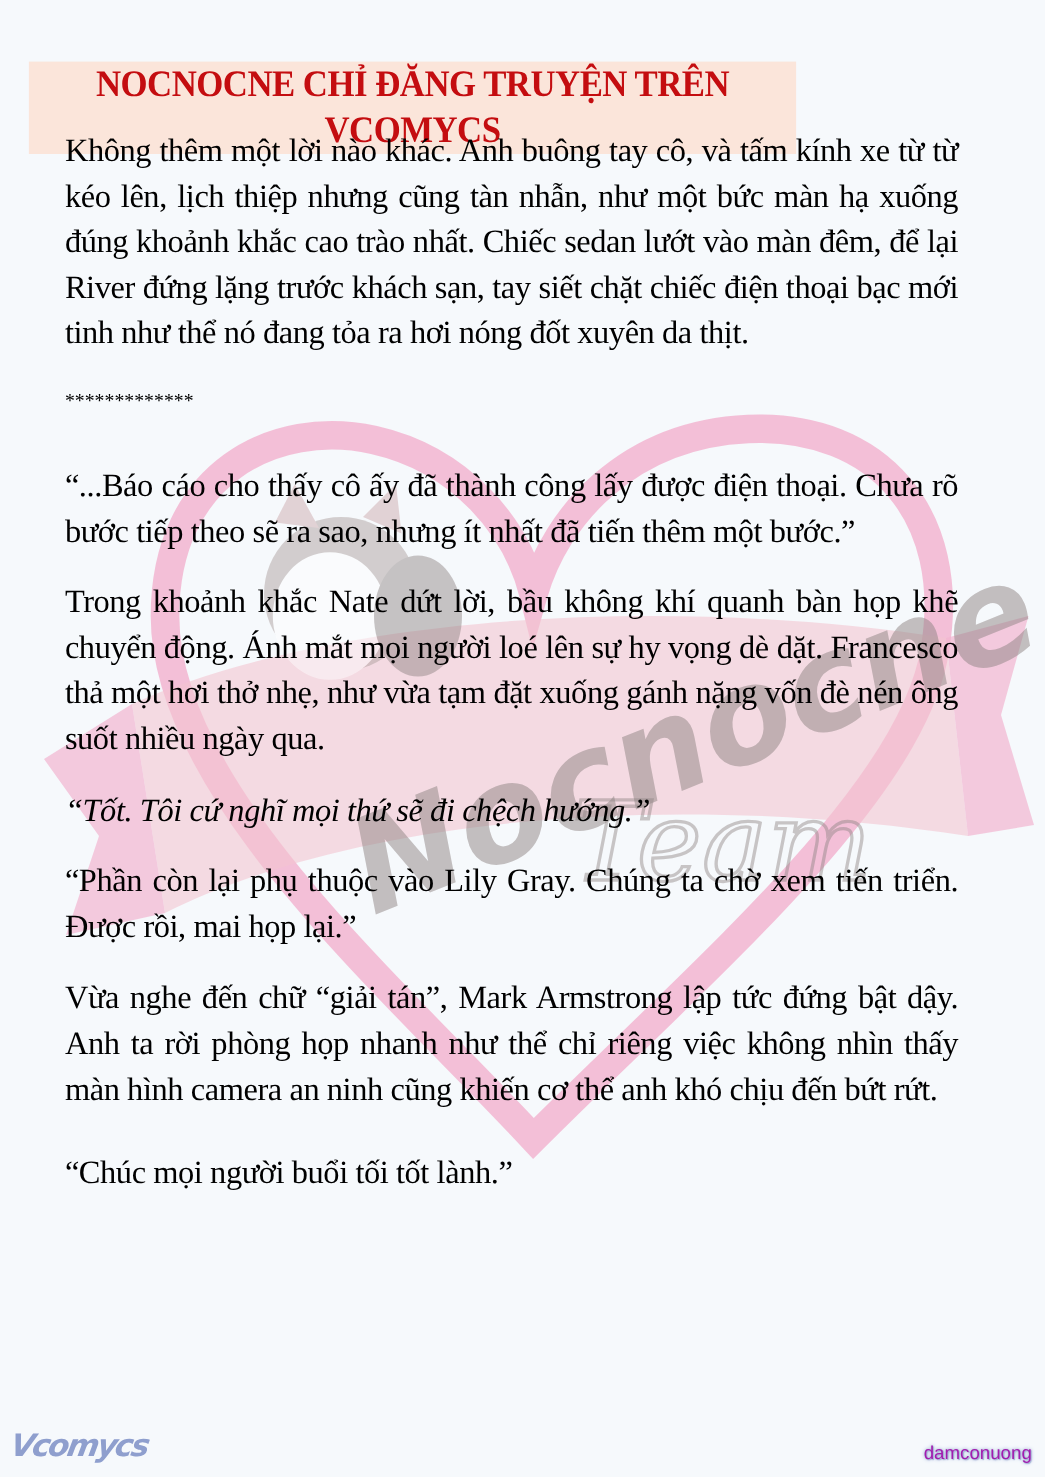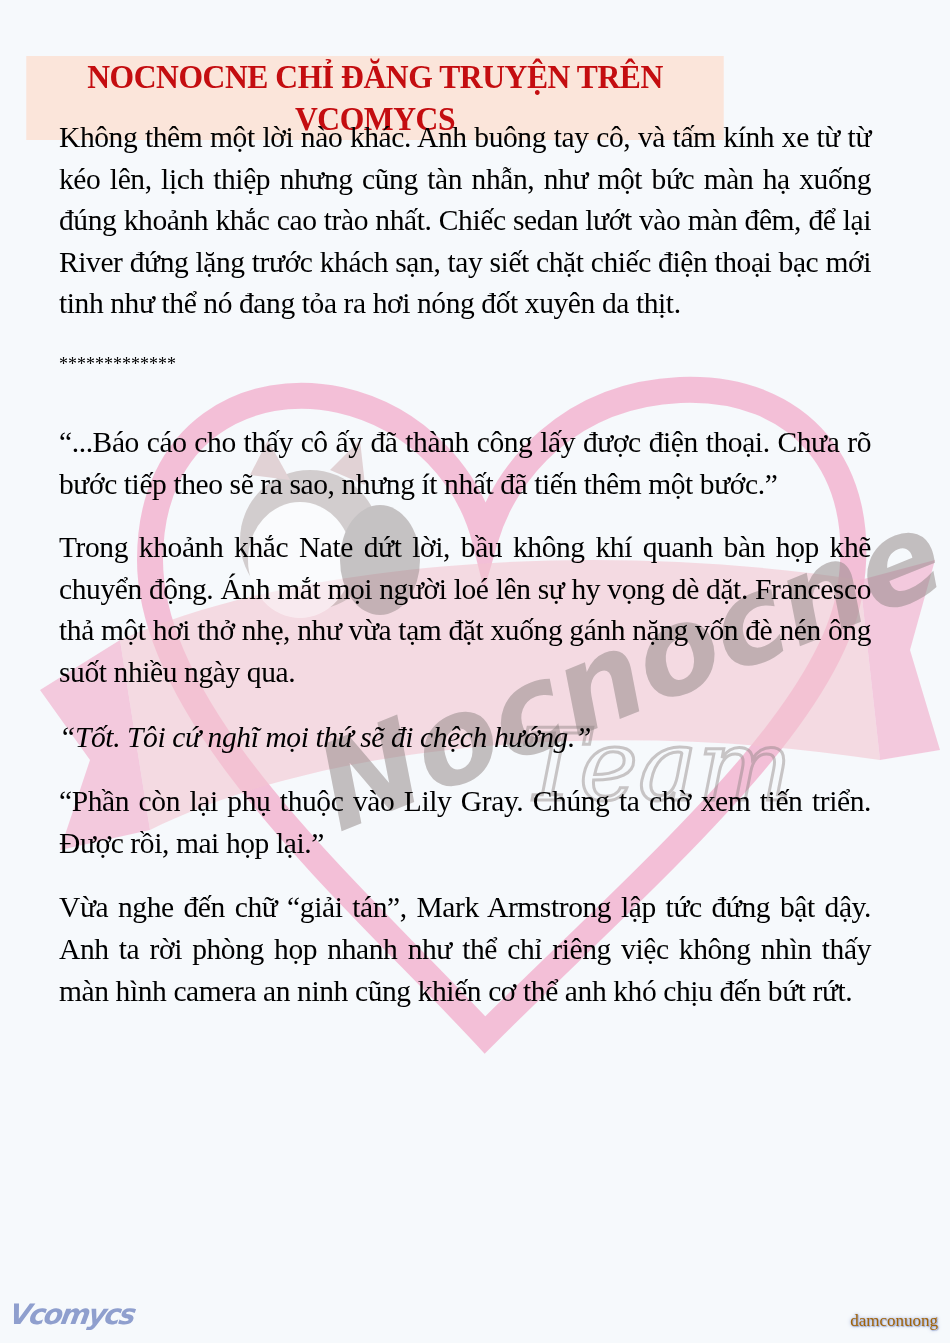--- a/index.html
+++ b/index.html
@@ -22,21 +22,21 @@
       text-align: justify; text-align-last: left; letter-spacing: -0.4px;
     }
     .sep { font-size: 18px; line-height: 20px; margin: 0; letter-spacing: 0; }
     .footer-logo {
       position: absolute; left: 10px; top: 1298px; z-index: 2;
       font-family: "DejaVu Sans", sans-serif; font-style: italic; font-weight: bold;
       font-size: 28px; color: #8f9fce; letter-spacing: -2px; transform: skewX(-10deg);
     }
     .footer-credit {
       position: absolute; right: 12px; top: 1311px; z-index: 2;
-      font-family: Liberation Serif, serif; font-size: 17px; color: #a16207;
+      font-family: Liberation Sans, sans-serif; font-size: 17px; color: #a21caf;
       text-shadow: 0 0 2px #a9b6d9, 0 0 4px #a9b6d9, 1px 1px 1px #9aa8d0;
     }
   </style>
 </head>
 <body>
 
 <svg class="watermark" viewBox="0 0 950 1343">
 
   <path d="M485 1035 C 360 900, 150 720, 150 560 C 150 430, 250 380, 340 400 C 420 418, 470 480, 485 540 C 505 470, 570 395, 680 390 C 800 385, 870 470, 850 590 C 830 720, 640 880, 485 1035 Z" fill="none" stroke="#f2b5d0" stroke-width="26" opacity="0.85"></path>
 
@@ -61,16 +61,17 @@
 </div>
 
 <div class="content">
   <p class="para" style="margin-bottom:29px;">Không thêm một lời nào khác. Anh buông tay cô, và tấm kính xe từ từ kéo lên, lịch thiệp nhưng cũng tàn nhẫn, như một bức màn hạ xuống đúng khoảnh khắc cao trào nhất. Chiếc sedan lướt vào màn đêm, để lại River đứng lặng trước khách sạn, tay siết chặt chiếc điện thoại bạc mới tinh như thể nó đang tỏa ra hơi nóng đốt xuyên da thịt.</p>
   <p class="para sep" style="margin-bottom:48px;">*************</p>
   <p class="para" style="margin-bottom:22px;">“...Báo cáo cho thấy cô ấy đã thành công lấy được điện thoại. Chưa rõ bước tiếp theo sẽ ra sao, nhưng ít nhất đã tiến thêm một bước.”</p>
   <p class="para" style="margin-bottom:23px;">Trong khoảnh khắc Nate dứt lời, bầu không khí quanh bàn họp khẽ chuyển động. Ánh mắt mọi người loé lên sự hy vọng dè dặt. Francesco thả một hơi thở nhẹ, như vừa tạm đặt xuống gánh nặng vốn đè nén ông suốt nhiều ngày qua.</p>
   <p class="para" style="margin-bottom:23px;font-style:italic;">“Tốt. Tôi cứ nghĩ mọi thứ sẽ đi chệch hướng.”</p>
   <p class="para" style="margin-bottom:23px;">“Phần còn lại phụ thuộc vào Lily Gray. Chúng ta chờ xem tiến triển. Được rồi, mai họp lại.”</p>
   <p class="para" style="margin-bottom:34px;">Vừa nghe đến chữ “giải tán”, Mark Armstrong lập tức đứng bật dậy. Anh ta rời phòng họp nhanh như thể chỉ riêng việc không nhìn thấy màn hình camera an ninh cũng khiến cơ thể anh khó chịu đến bứt rứt.</p>
+  <p class="para">“Chúc mọi người buổi tối tốt lành.”</p>
 </div>
 
 <div class="footer-logo">Vcomycs</div>
 <div class="footer-credit">damconuong</div>
 
 </body></html>

